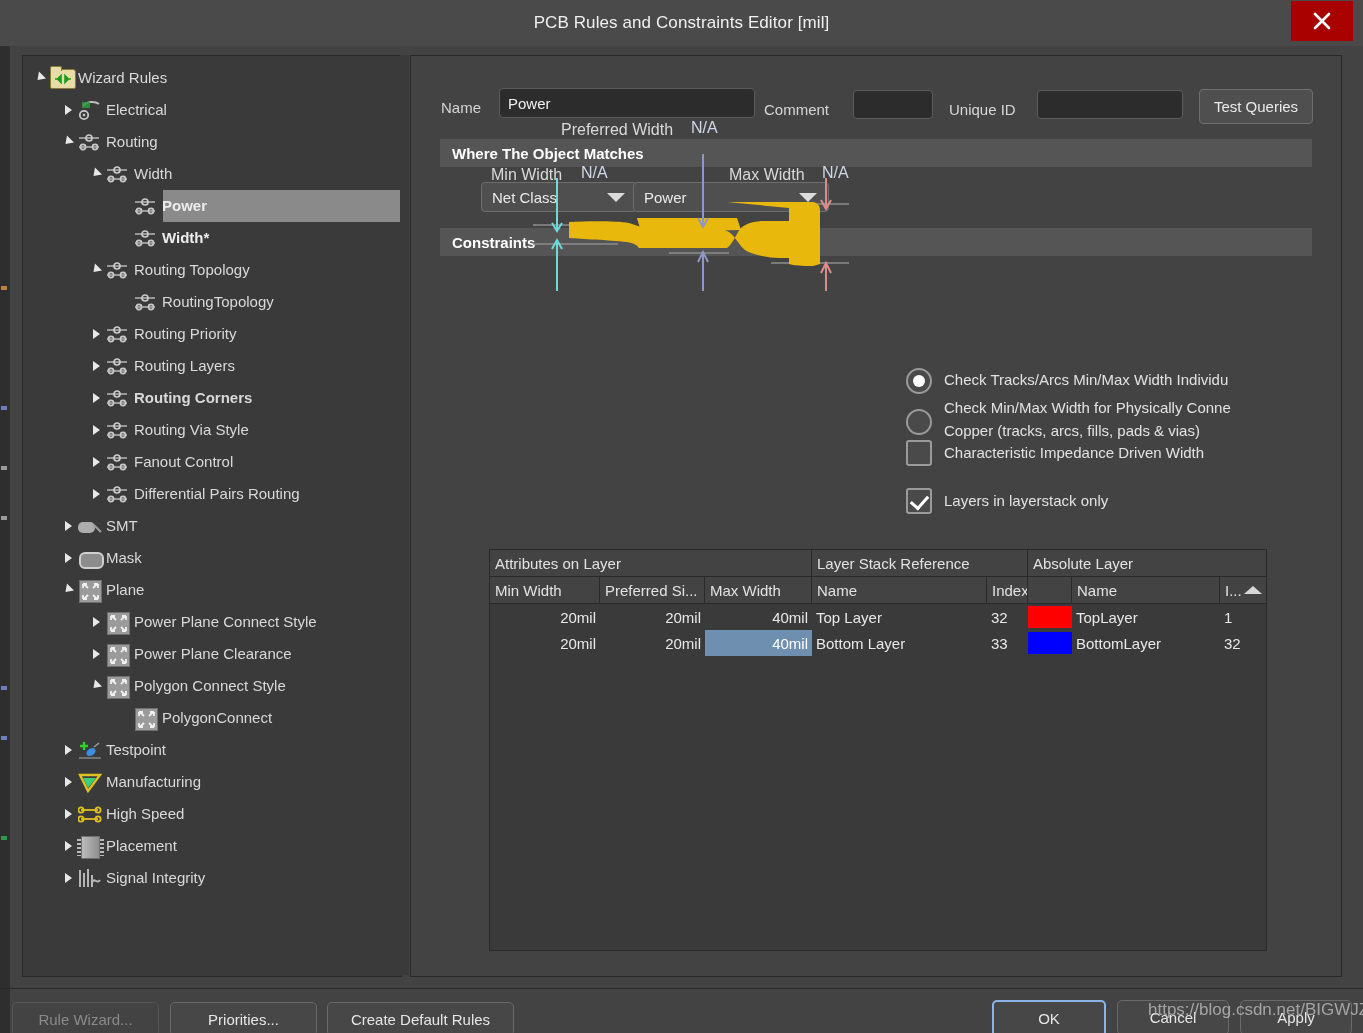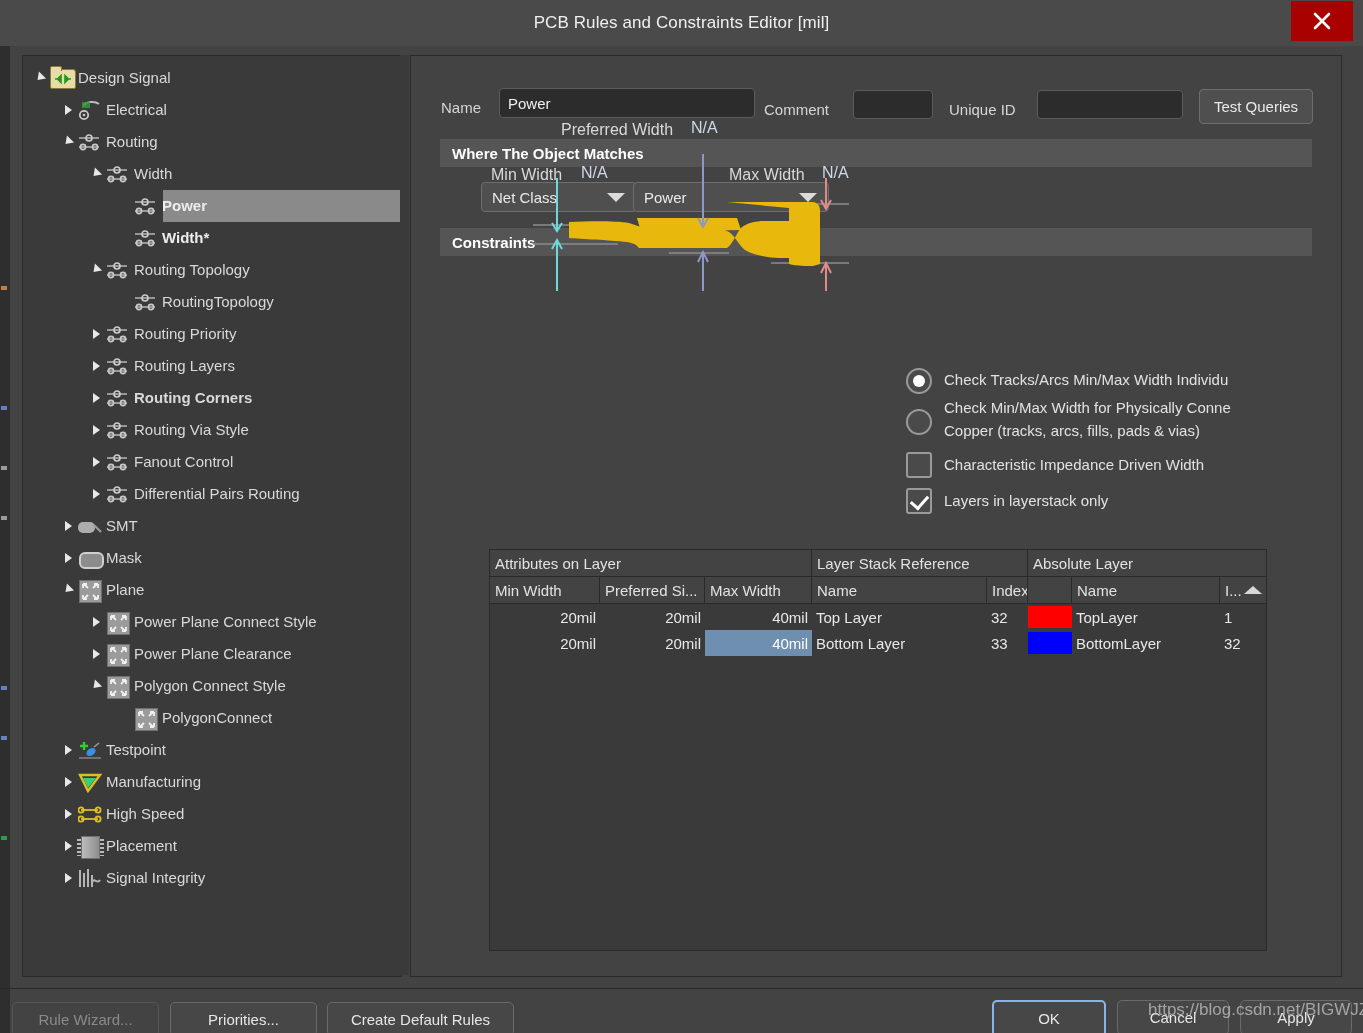--- a/index.html
+++ b/index.html
@@ -188,21 +188,21 @@
         <div class="row" style="padding-left: 10px;">
           <span class="arrow expanded"></span>
           <span class="ico">
             <span class="ic-folder">
               <svg class="ar" viewBox="0 0 18 10">
                 <path d="M1,5 L7,5 M7,1.5 L3.5,5 L7,8.5 Z" stroke="#1f9a1f" stroke-width="1.6" fill="#1f9a1f"></path>
                 <path d="M17,5 L11,5 M11,1.5 L14.5,5 L11,8.5 Z" stroke="#1f9a1f" stroke-width="1.6" fill="#1f9a1f"></path>
               </svg>
             </span>
           </span>
-          <span class="lbl">Design Signal</span>
+          <span class="lbl">Wizard Rules</span>
         </div>
         <div class="row" style="padding-left: 38px;">
           <span class="arrow collapsed"></span>
           <span class="ico">
             <span class="ic-elec"><svg viewBox="0 0 26 22">
                 <path d="M6,7 C10,2 18,2 22,5" stroke="#bdbdbd" stroke-width="2" fill="none"></path>
                 <rect x="5" y="3" width="8" height="6" fill="#2f9a3f" opacity=".85"></rect>
                 <circle cx="7" cy="16" r="4.2" fill="none" stroke="#c9c9c9" stroke-width="1.8"></circle>
                 <circle cx="7" cy="16" r="1.3" fill="#c9c9c9"></circle>
               </svg></span>
@@ -592,21 +592,21 @@
       <span class="radio on"></span>
       <span class="otxt">Check Tracks/Arcs Min/Max Width Individu</span>
     </div>
 
     <div class="opt" style="left:495px;top:340px;width:430px;">
       <span class="radio" style="margin-top:13px;"></span>
       <span class="otxt" style="white-space:pre-line;">Check Min/Max Width for Physically Conne
 Copper (tracks, arcs, fills, pads &amp; vias)</span>
     </div>
 
-    <div class="opt" style="left:495px;top:396px;width:430px;">
+    <div class="opt" style="left:495px;top:384px;width:430px;">
       <span class="cbox"></span>
       <span class="otxt" style="line-height:26px;">Characteristic Impedance Driven Width</span>
     </div>
 
     <div class="opt" style="left:495px;top:432px;width:430px;">
       <span class="cbox on"></span>
       <span class="otxt" style="line-height:26px;">Layers in layerstack only</span>
     </div>
 
     <div class="grid">

